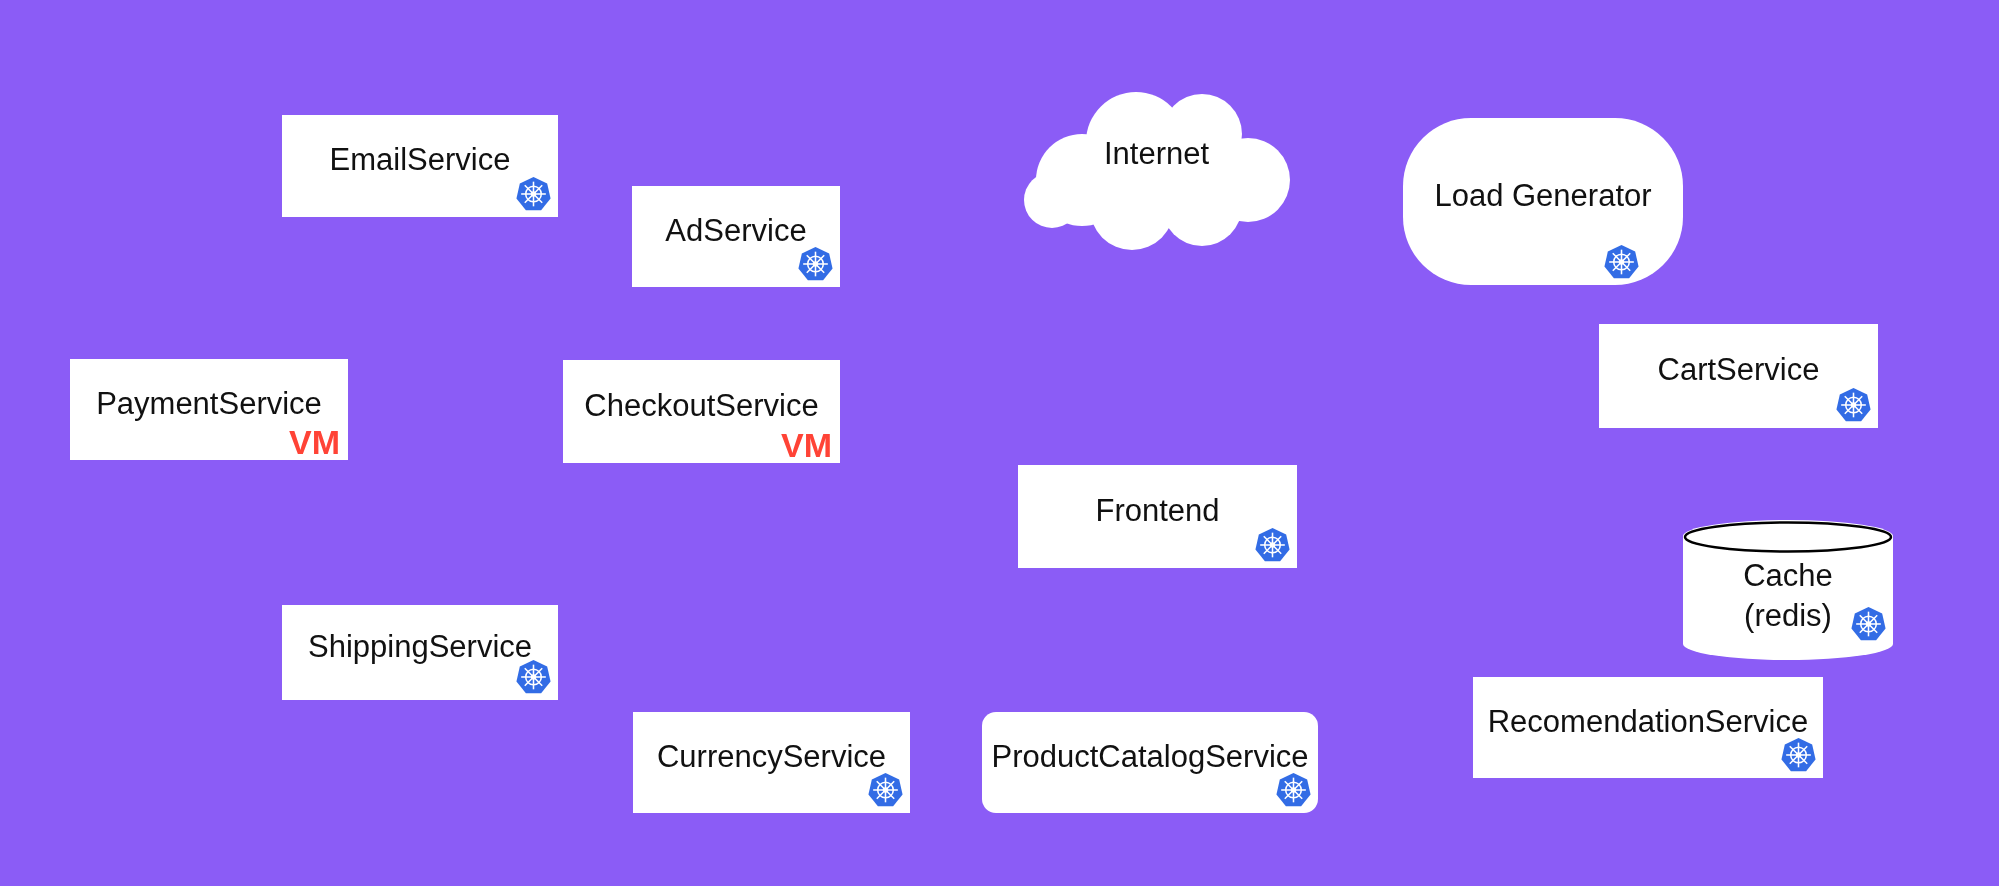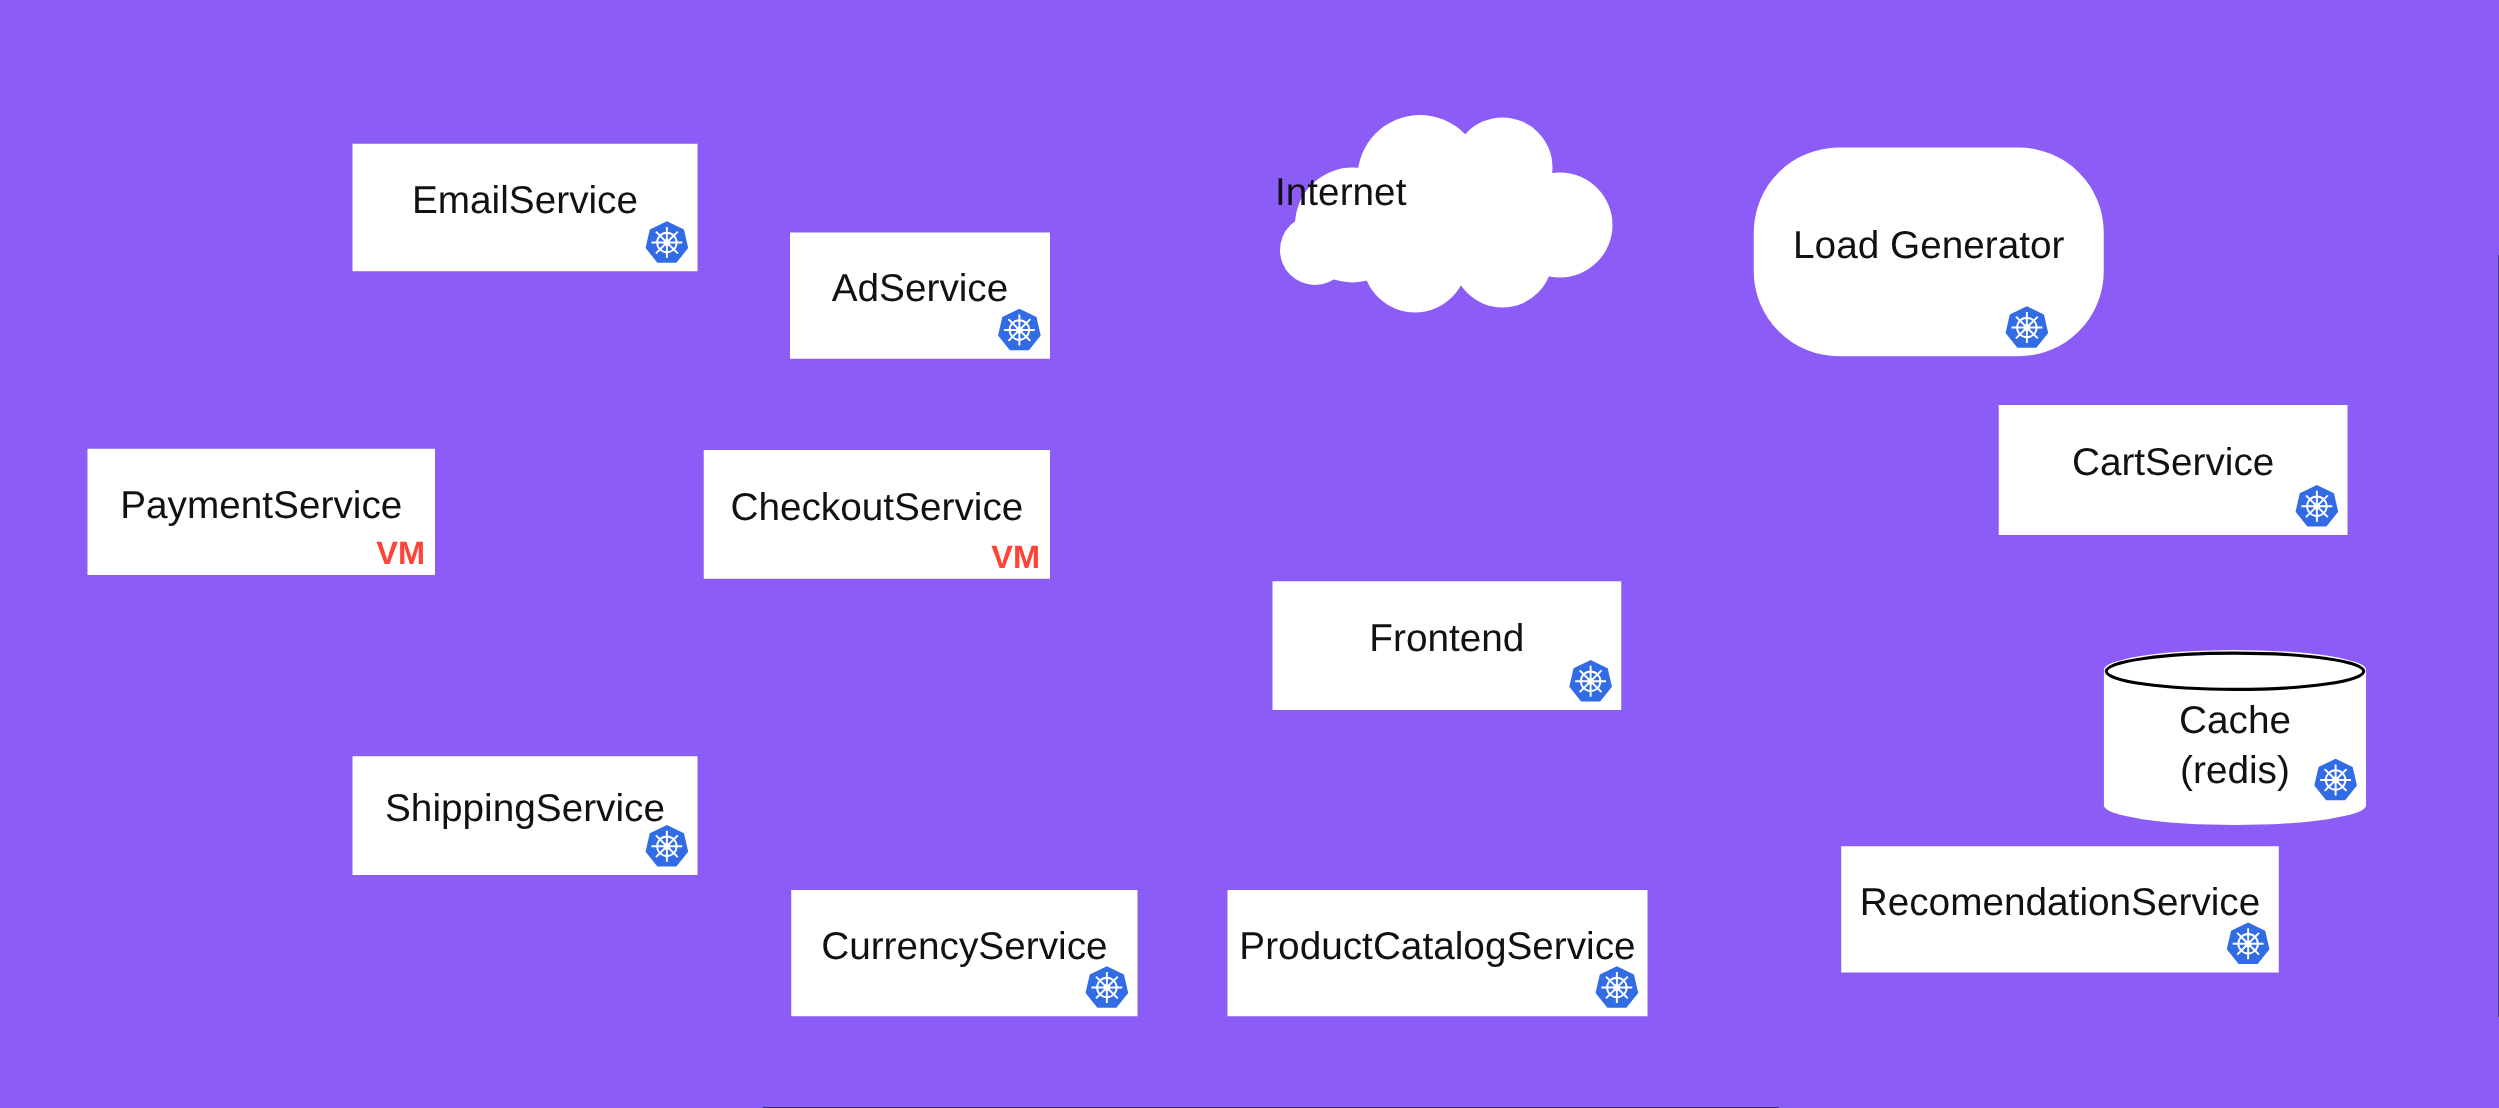--- a/index.html
+++ b/index.html
@@ -39,27 +39,27 @@
     right: 6px;
     bottom: 4px;
   }
   .node-loadgen .k8s-badge { right: 43px; bottom: 4px; }
   .vm-badge {
     position: absolute;
     right: 8px;
     bottom: 5px;
     color: #ff4336;
     font-weight: bold;
-    font-size: 26px;
+    font-size: 34px;
     line-height: 26px;
   }
   
   .node-internet .label-wrap {
     position: absolute; inset: 0;
-    display: flex; align-items: center; 
+    display: flex; align-items: center; justify-content: center;
     padding-bottom: 14px;
   }
   
   .cyl-line { position: absolute; left: 0; width: 100%; text-align: center;
               font-size: 31px; color: #111111; }
   .cyl-line1 { top: 38px; }
   .cyl-line2 { top: 78px; }
   .node-cache .k8s-badge { left: 167px; top: 86px; right: auto; bottom: auto; }
 </style>
 </head>
@@ -169,21 +169,21 @@
       </svg>
   </div>
 
   <div class="node" style="left:633px; top:712px; width:277px; height:101px;">
     <span class="label">CurrencyService</span>
     <svg class="k8s-badge">
         <use href="#k8s"></use>
       </svg>
   </div>
 
-  <div class="node" style="left:982px; top:712px; width:336px; height:101px;">
+  <div class="node" style="left:982px; top:712px; width:336px; height:101px;border-radius:14px;">
     <span class="label">ProductCatalogService</span>
     <svg class="k8s-badge">
         <use href="#k8s"></use>
       </svg>
   </div>
 
   <div class="node" style="left:1473px; top:677px; width:350px; height:101px;">
     <span class="label">RecomendationService</span>
     <svg class="k8s-badge">
         <use href="#k8s"></use>

